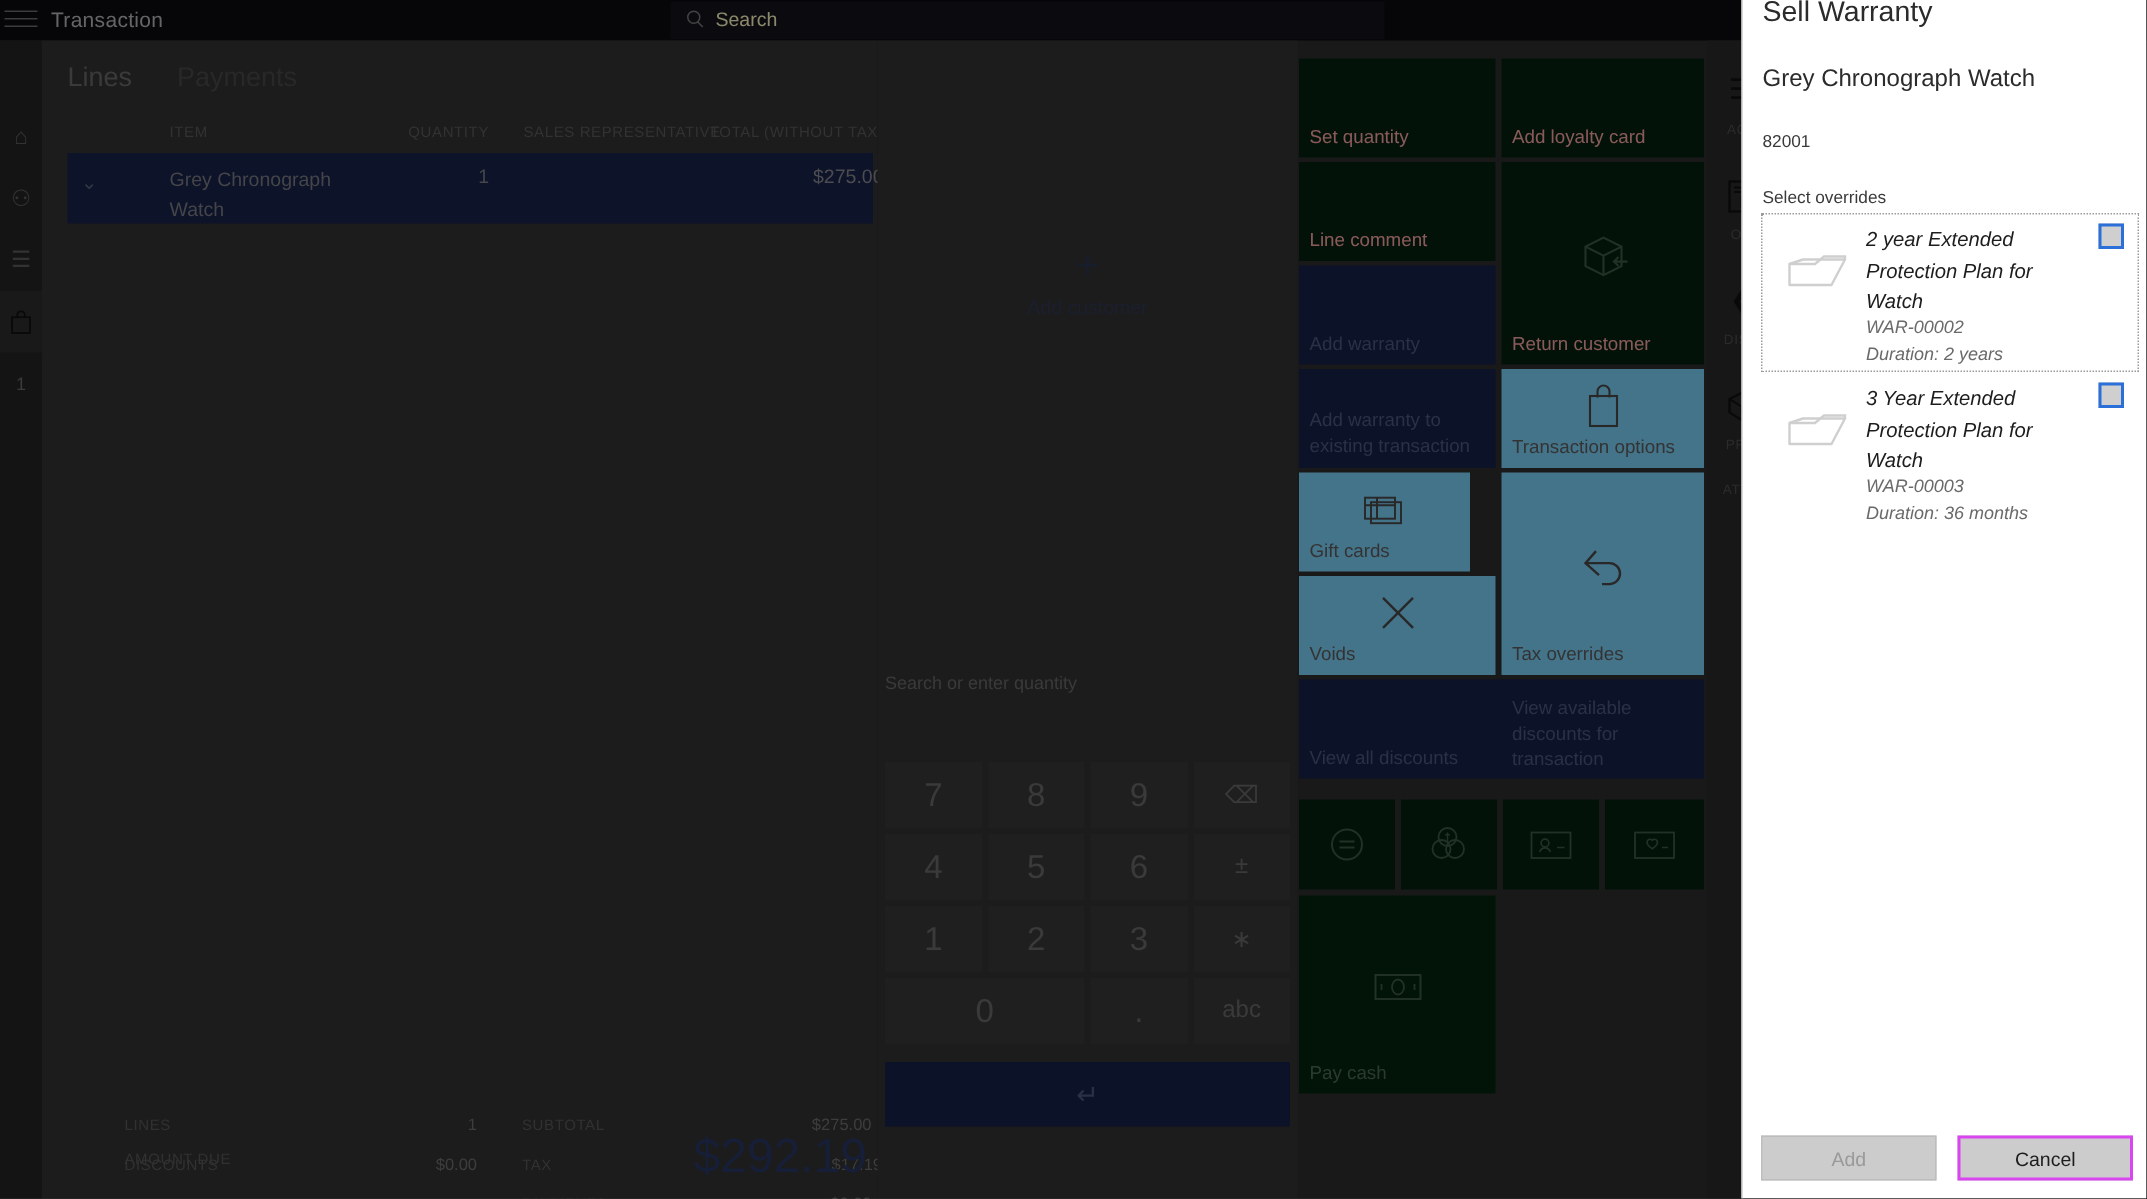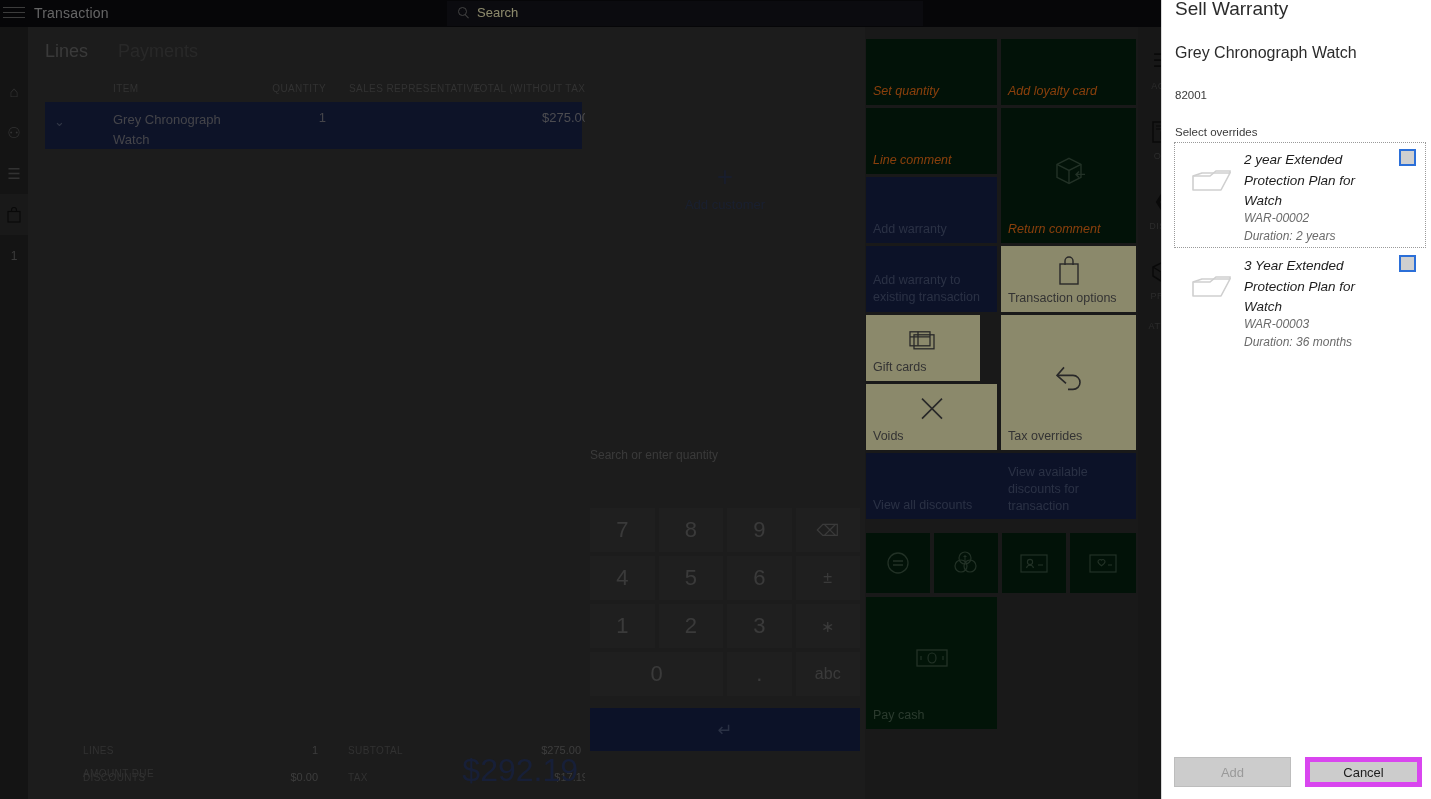--- a/index.html
+++ b/index.html
@@ -142,26 +142,26 @@
   .tile .tl {
     position: absolute; left: 7px; bottom: 5px; right: 6px;
     font-size: 12.5px; line-height: 17px;
   }
   .tile .ic {
     position: absolute; left: 0; right: 0; top: 50%;
     transform: translateY(-60%);
     text-align: center; font-size: 26px; line-height: 1;
   }
   .t-green { background: #04220f; }
-  .t-green .tl { color: #f97316; font-style: italic; }
+  .t-green .tl { color: #fca5a5; }
   .t-green2 { background: #04260f; }
   .t-green2 .tl { color: #4f6b55; }
   .t-blue  { background: #16214a; }
   .t-blue .tl { color: #4e5a7d; }
-  .t-dark  { background: #fef9c3; }
+  .t-dark  { background: #7dd3fc; }
   .t-dark .tl { color: #5e5e5e; }
   .ic svg { display: inline-block; }
 
   
   .rrail {
     position: absolute; left: 1138px; top: 27px; width: 46px; height: 772px;
     background: #2a2a2a;
   }
   .rr-item { position: relative; width: 46px; height: 70px; text-align: center; }
   .rr-gl { font-size: 19px; color: #111; line-height: 40px; }
@@ -217,21 +217,21 @@
   .dlg-actions {
     position: absolute; left: 12px; bottom: 12px; width: 248px;
     display: flex; gap: 14px;
   }
   .btn {
     width: 117px; height: 30px; font-size: 13px;
     display: flex; align-items: center; justify-content: center;
     background: #cccccc; border: 1px solid #adadad; color: #1d1d1d;
   }
   .btn.disabled { color: #9a9a9a; border-color: #bdbdbd; }
-  .btn.primaryfocus { border: 5px solid #d946ef; }
+  .btn.primaryfocus { border: 2px solid #d946ef; }
 </style>
 </head>
 <body>
 
 <div id="root">
 
   <div class="pos">
 
     <div class="topbar">
       <div class="hamburger">
@@ -351,21 +351,21 @@
       </div>
       <div class="tile t-green" style="left:135px; top:69px; width:135px; height:135px;">
         <div class="ic">
           <svg width="34" height="32" viewBox="0 0 34 32">
             <path d="M17 4 L29 10 L29 23 L17 29 L5 23 L5 10 Z" fill="none" stroke="#3f5a46" stroke-width="1.4"></path>
             <path d="M5 10 L17 16 L29 10" fill="none" stroke="#3f5a46" stroke-width="1.4"></path>
             <path d="M17 16 L17 29" fill="none" stroke="#3f5a46" stroke-width="1.4"></path>
             <path d="M33 20 L24 20 M27 17 L24 20 L27 23" fill="none" stroke="#3f5a46" stroke-width="1.4"></path>
           </svg>
         </div>
-        <div class="tl">Return comment</div>
+        <div class="tl">Return customer</div>
       </div>
 
       <div class="tile t-blue" style="left:0; top:138px; width:131px; height:66px;">
         <div class="tl">Add warranty</div>
       </div>
 
       <div class="tile t-blue" style="left:0; top:207px; width:131px; height:66px;">
         <div class="tl" style="bottom:6px;">Add warranty to existing transaction</div>
       </div>
       <div class="tile t-dark" style="left:135px; top:207px; width:135px; height:66px;">

